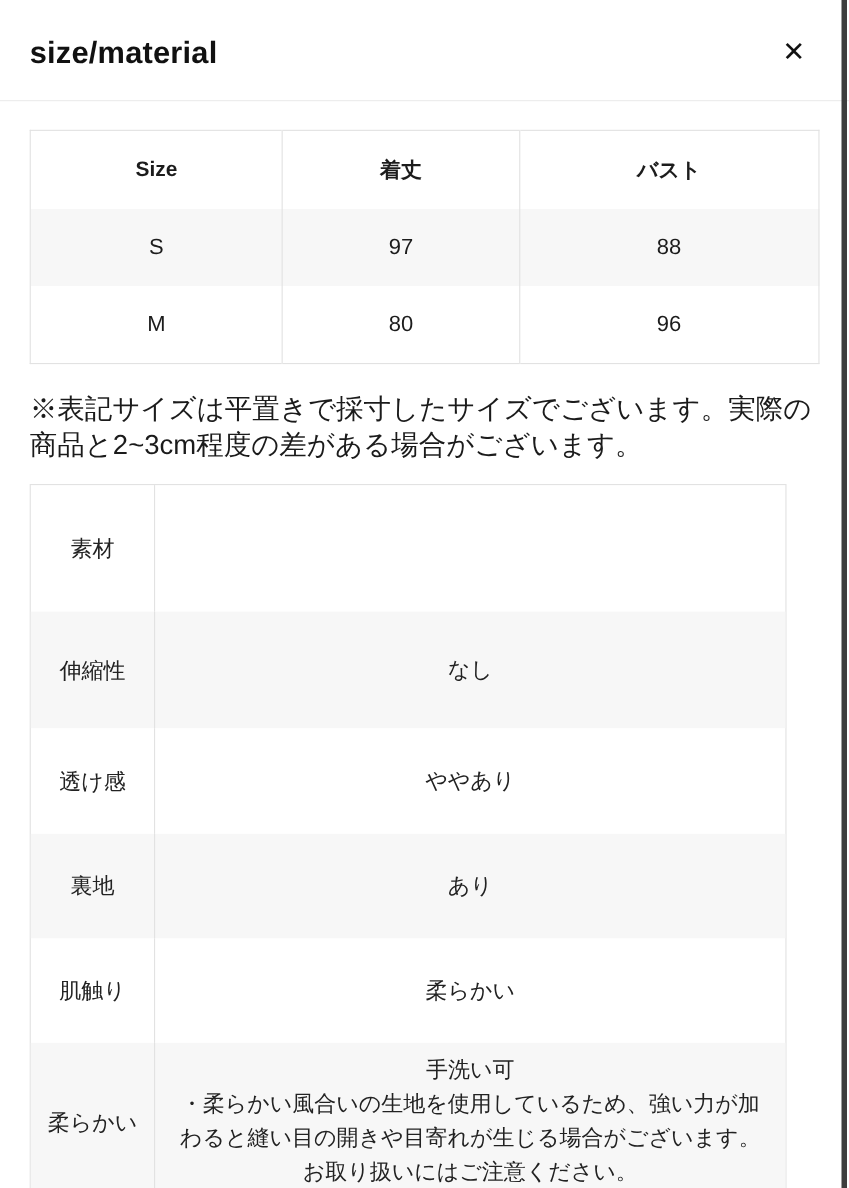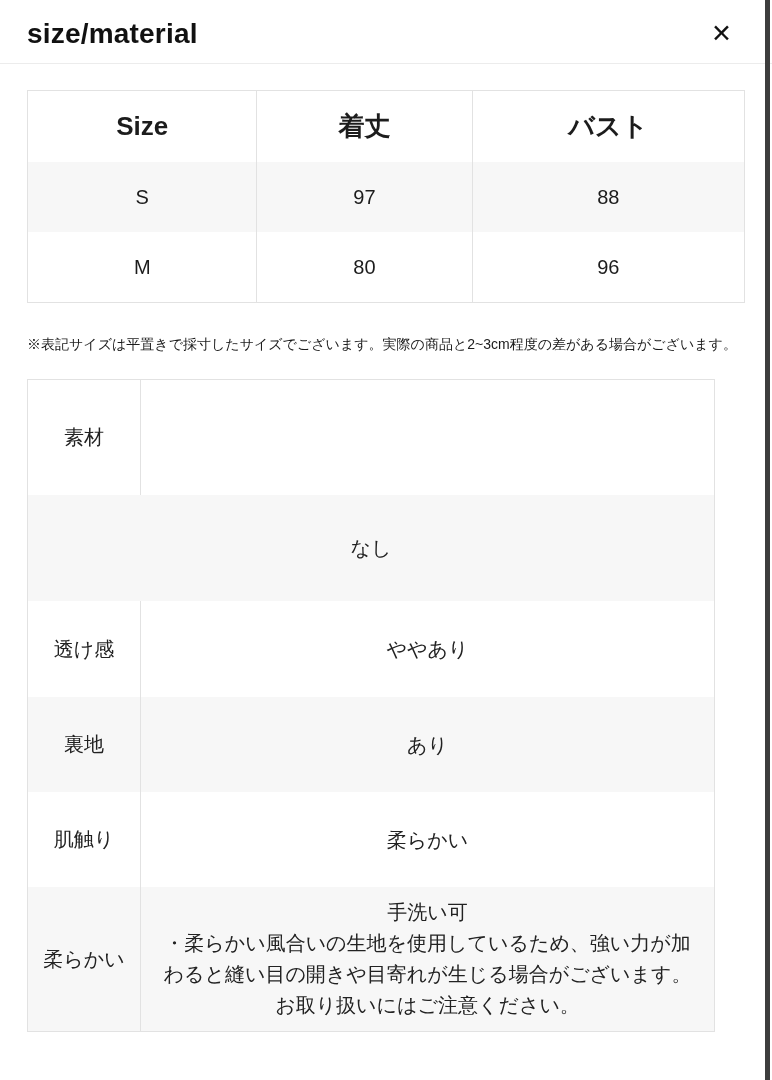--- a/index.html
+++ b/index.html
@@ -20,21 +20,21 @@
     position: absolute;
     top: 0;
     right: 2px;
     width: 5px;
     height: 100%;
     background: #3d3d3d;
   }
 
   
   .modal-header {
-    height: 64px;
+    height: 92px;
     display: flex;
     align-items: center;
     justify-content: space-between;
     padding: 4px 40px 0 27px;
     border-bottom: 1px solid #ececec;
     box-sizing: border-box;
   }
   .modal-title {
     font-size: 28px;
     font-weight: bold;
@@ -70,32 +70,32 @@
   .size-table col.c1 { width: 32%; }
   .size-table col.c2 { width: 30%; }
   .size-table col.c3 { width: 38%; }
   .size-table th, .size-table td {
     text-align: center;
     vertical-align: middle;
     padding: 0;
   }
   .size-table th {
     height: 71px;
-    font-size: 26px;
+    font-size: 19px;
     font-weight: bold;
   }
   .size-table td { height: 70px; font-weight: normal; }
   .size-table th + th, .size-table td + td { border-left: 1px solid #e2e2e2; }
   .size-table tbody tr.alt { background: #f7f7f7; }
 
   
   .note {
     margin: 25px 0 18px 0;
     width: 718px;
-    font-size: 14px;
+    font-size: 25px;
     font-weight: 500;
     line-height: 33px;
     color: #1b1b1b;
   }
 
   
   .material-table {
     width: 688px;
     box-sizing: border-box;
     border: 1px solid #e2e2e2;
@@ -177,20 +177,21 @@
 
     <p class="note">※表記サイズは平置きで採寸したサイズでございます。実際の商品と2~3cm程度の差がある場合がございます。</p>
 
     <div class="material-table">
 
       <div class="m-row r1">
         <div class="m-label">素材</div>
       </div>
 
       <div class="m-row r2 alt">
+        <div class="m-label">伸縮性</div>
         <div class="m-value">
           <div>なし</div>
         </div>
       </div>
 
       <div class="m-row r3">
         <div class="m-label">透け感</div>
         <div class="m-value">
           <div>ややあり</div>
         </div>

